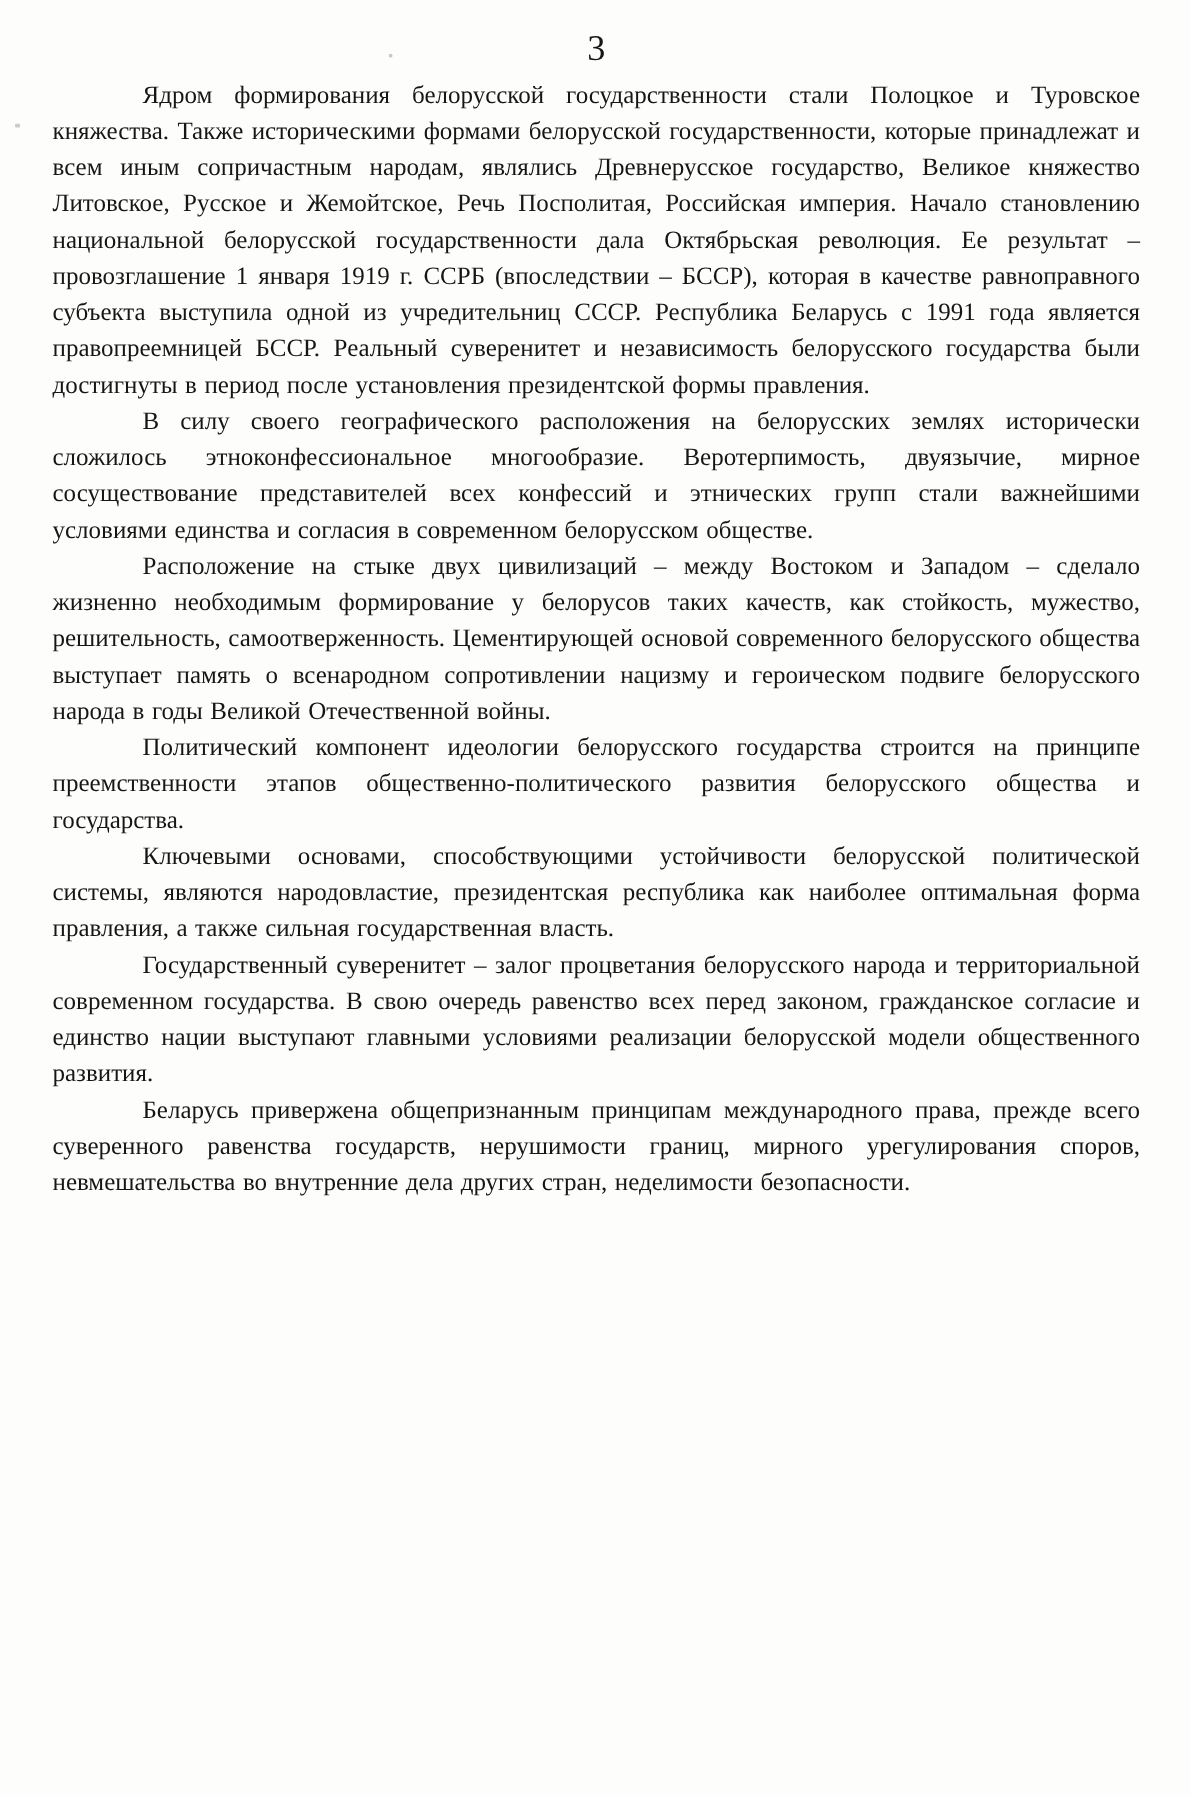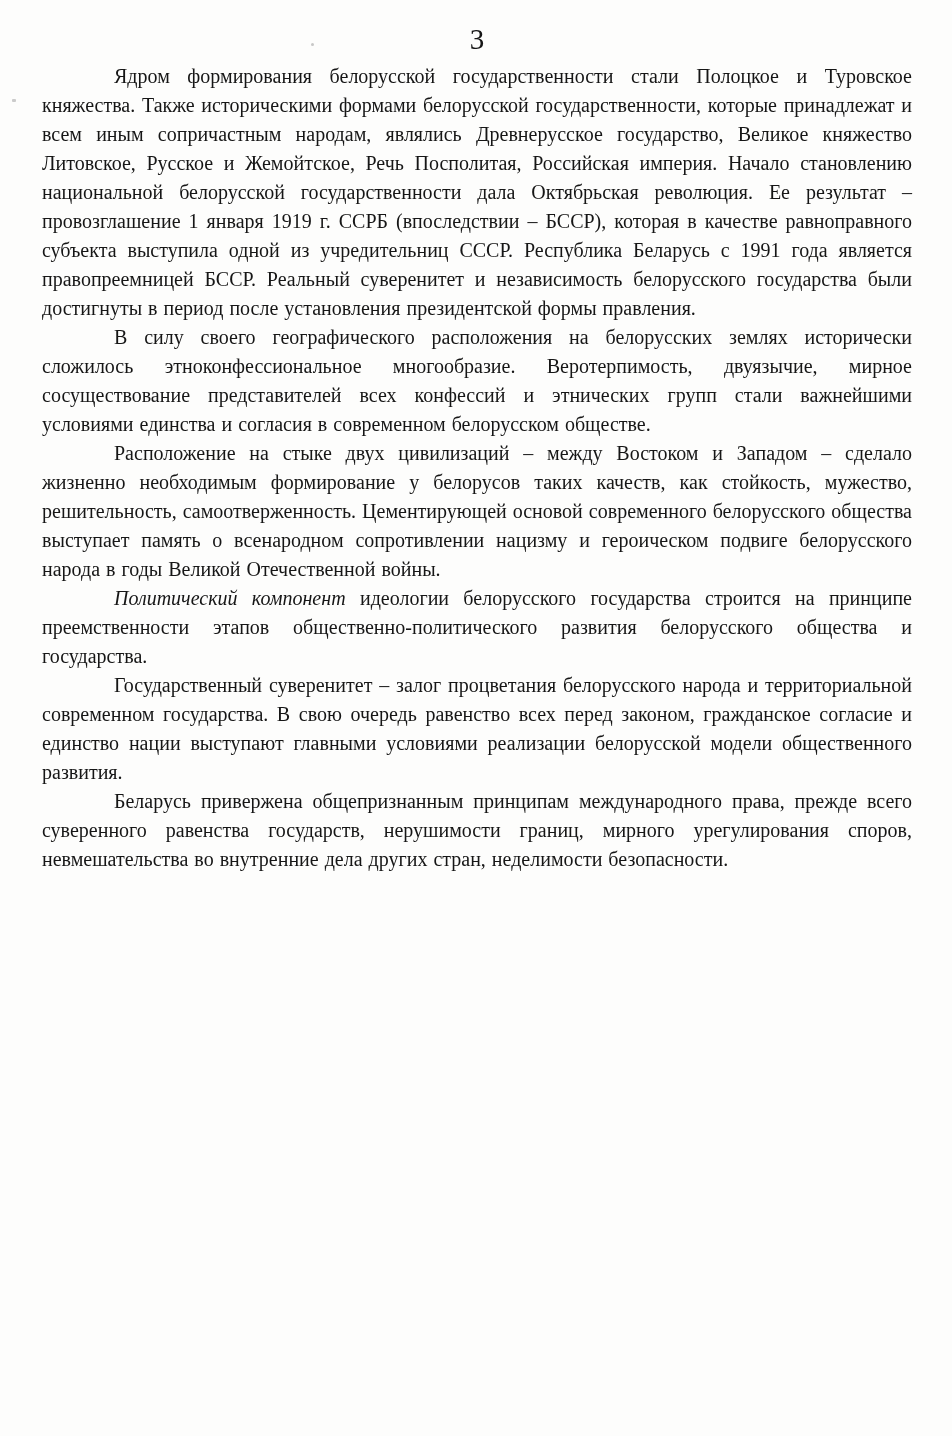--- a/index.html
+++ b/index.html
@@ -27,21 +27,20 @@
   }
   .content p {
     margin: 0;
     font-size: 20px;
     line-height: 29px;
     text-align: justify;
     text-indent: 72px;
     word-spacing: 1px;
   }
   .content .lead-italic {
-    font-style: italic;
   }
   
   .speck {
     position: absolute;
     background: #9a9a9a;
     border-radius: 50%;
   }
   .speck-a { left: 311px; top: 43px; width: 3px; height: 3px; opacity: .55; }
   .speck-b { left: 12px;  top: 99px; width: 4px; height: 3px; opacity: .5; border-radius: 1px; }
 </style>
@@ -52,16 +51,17 @@
   <div class="speck speck-a"></div>
   <div class="speck speck-b"></div>
 
   <div class="page-number">3</div>
 
   <div class="content">
     <p><span class="lead-italic"></span><span>Ядром формирования белорусской государственности стали Полоцкое и Туровское княжества. Также историческими формами белорусской государственности, которые принадлежат и всем иным сопричастным народам, являлись Древнерусское государство, Великое княжество Литовское, Русское и Жемойтское, Речь Посполитая, Российская империя. Начало становлению национальной белорусской государственности дала Октябрьская революция. Ее результат – провозглашение 1 января 1919 г. ССРБ (впоследствии – БССР), которая в качестве равноправного субъекта выступила одной из учредительниц СССР. Республика Беларусь с 1991 года является правопреемницей БССР. Реальный суверенитет и независимость белорусского государства были достигнуты в период после установления президентской формы правления.</span></p>
     <p><span class="lead-italic"></span><span>В силу своего географического расположения на белорусских землях исторически сложилось этноконфессиональное многообразие. Веротерпимость, двуязычие, мирное сосуществование представителей всех конфессий и этнических групп стали важнейшими условиями единства и согласия в современном белорусском обществе.</span></p>
     <p><span class="lead-italic"></span><span>Расположение на стыке двух цивилизаций – между Востоком и Западом – сделало жизненно необходимым формирование у белорусов таких качеств, как стойкость, мужество, решительность, самоотверженность. Цементирующей основой современного белорусского общества выступает память о всенародном сопротивлении нацизму и героическом подвиге белорусского народа в годы Великой Отечественной войны.</span></p>
     <p><span class="lead-italic">Политический компонент</span><span> идеологии белорусского государства строится на принципе преемственности этапов общественно-политического развития белорусского общества и государства.</span></p>
+    <p><span class="lead-italic"></span><span>Ключевыми основами, способствующими устойчивости белорусской политической системы, являются народовластие, президентская республика как наиболее оптимальная форма правления, а также сильная государственная власть.</span></p>
     <p><span class="lead-italic"></span><span>Государственный суверенитет – залог процветания белорусского народа и территориальной современном государства. В свою очередь равенство всех перед законом, гражданское согласие и единство нации выступают главными условиями реализации белорусской модели общественного развития.</span></p>
     <p><span class="lead-italic"></span><span>Беларусь привержена общепризнанным принципам международного права, прежде всего суверенного равенства государств, нерушимости границ, мирного урегулирования споров, невмешательства во внутренние дела других стран, неделимости безопасности.</span></p>
   </div>
 </div>
 
 </body></html>

